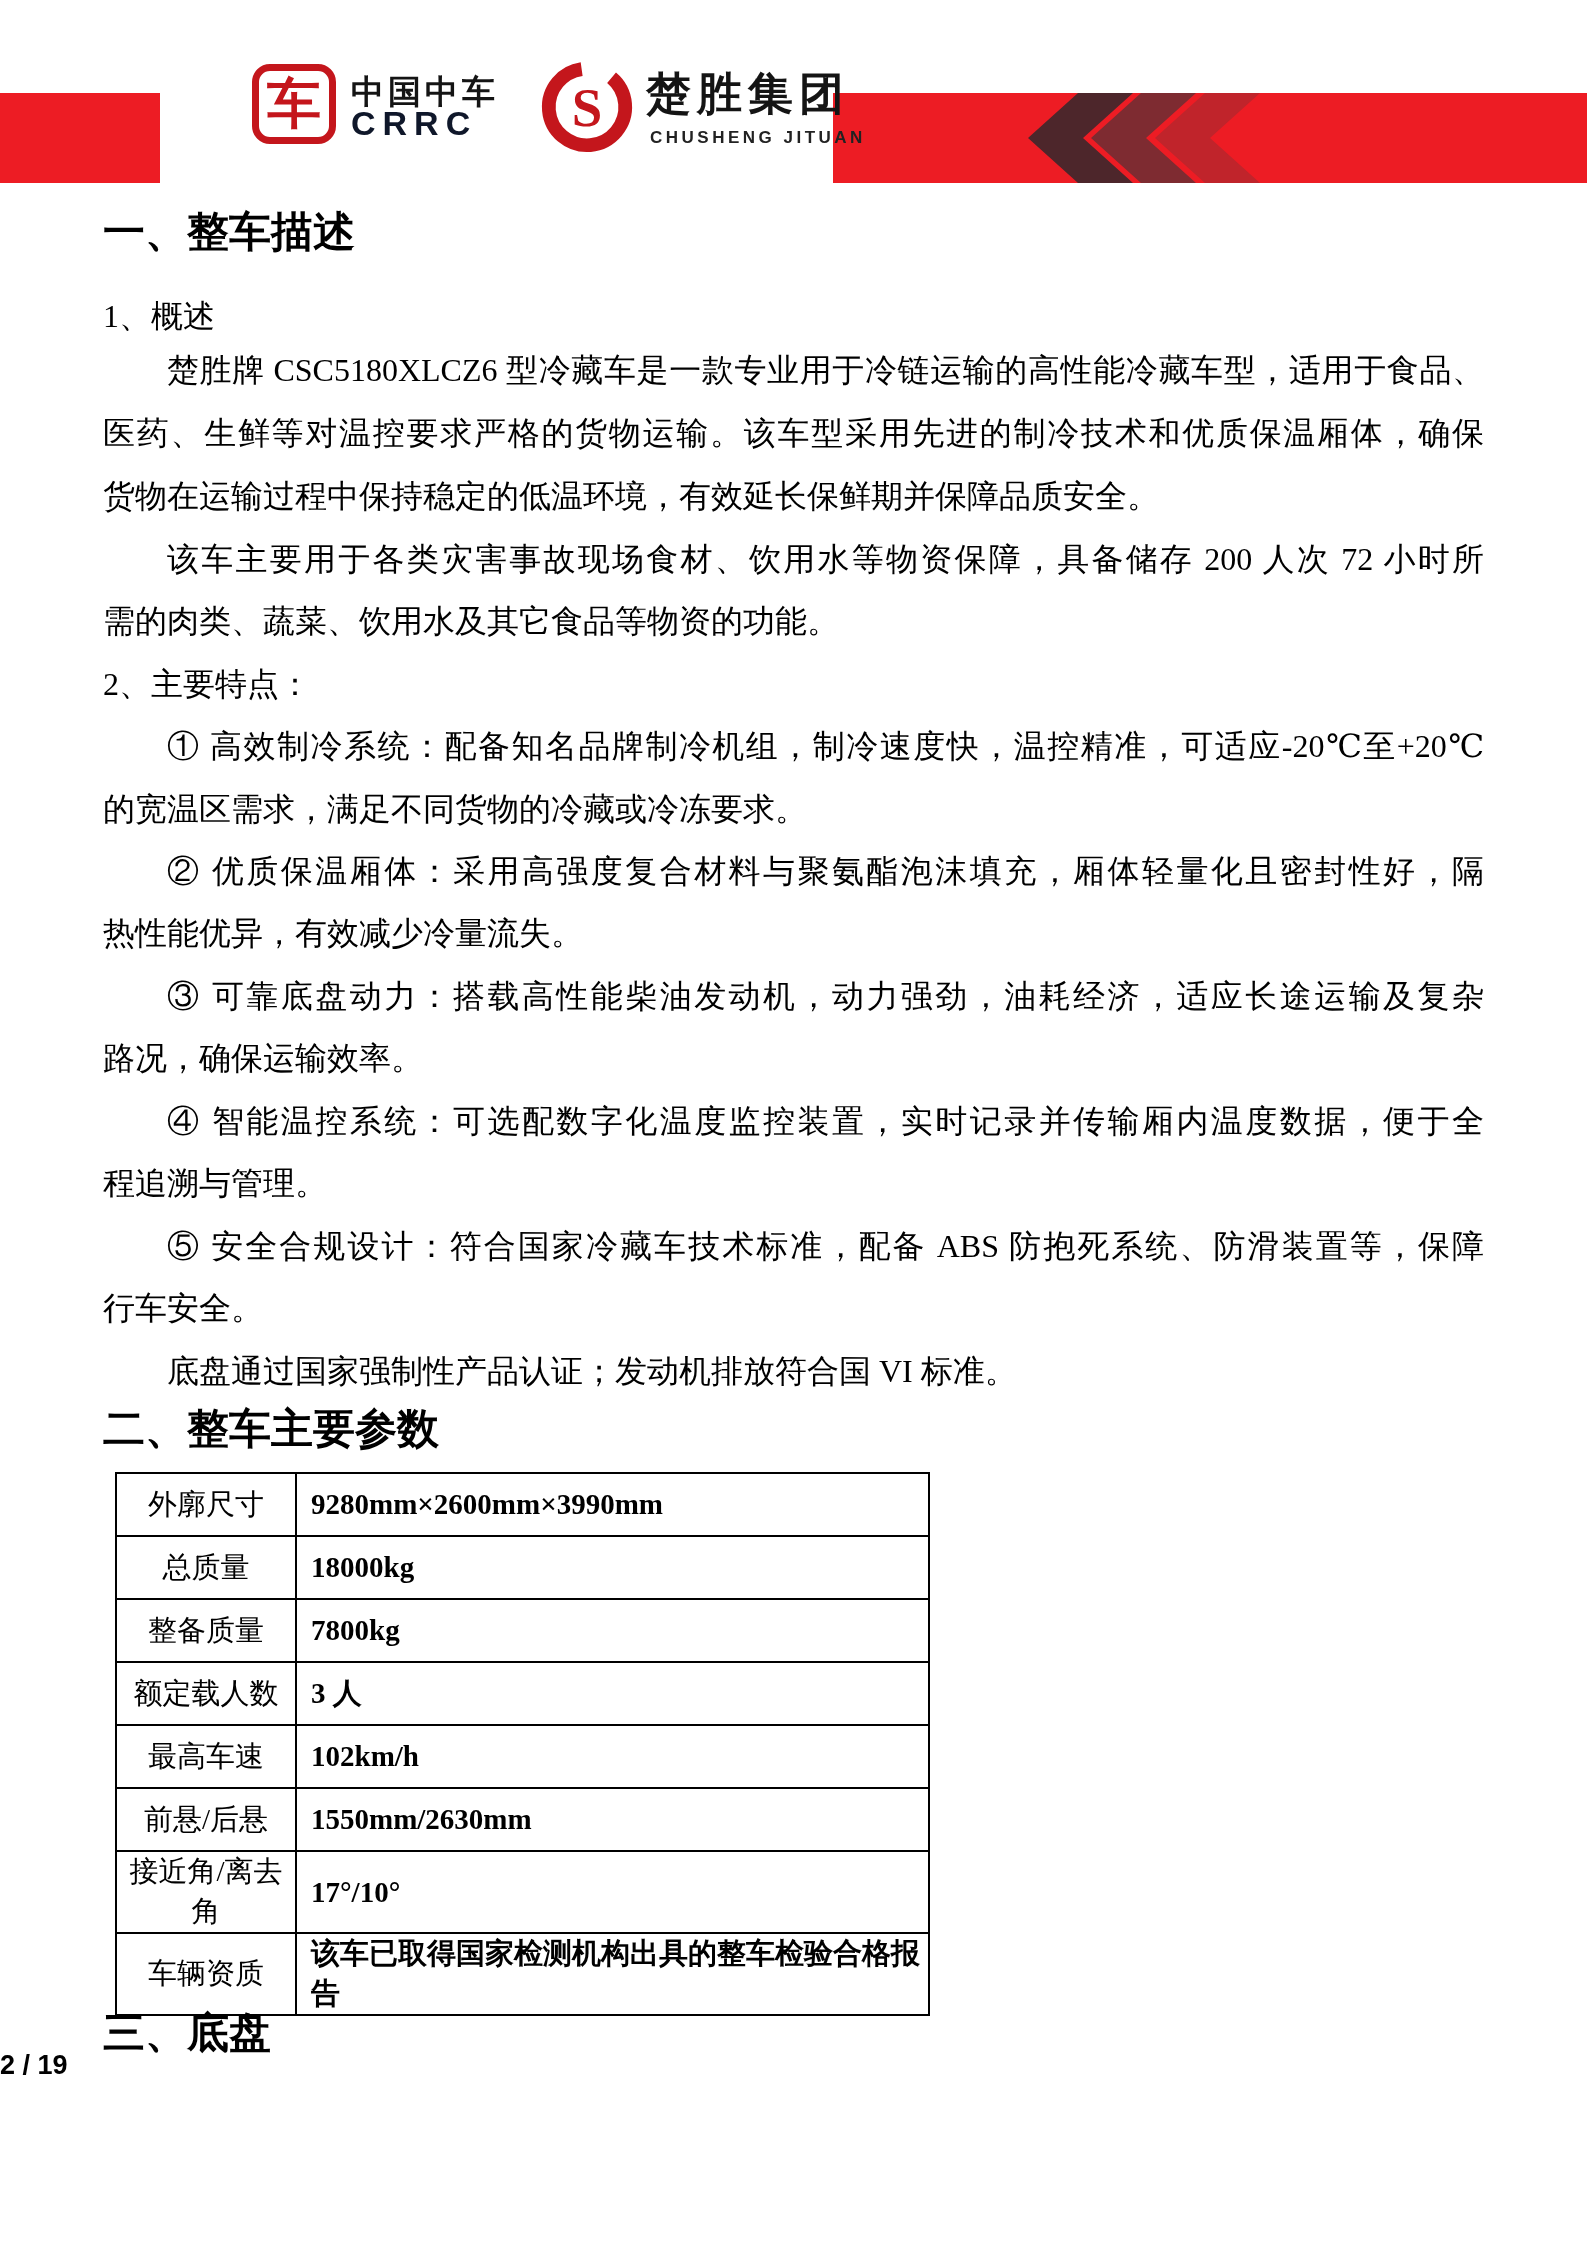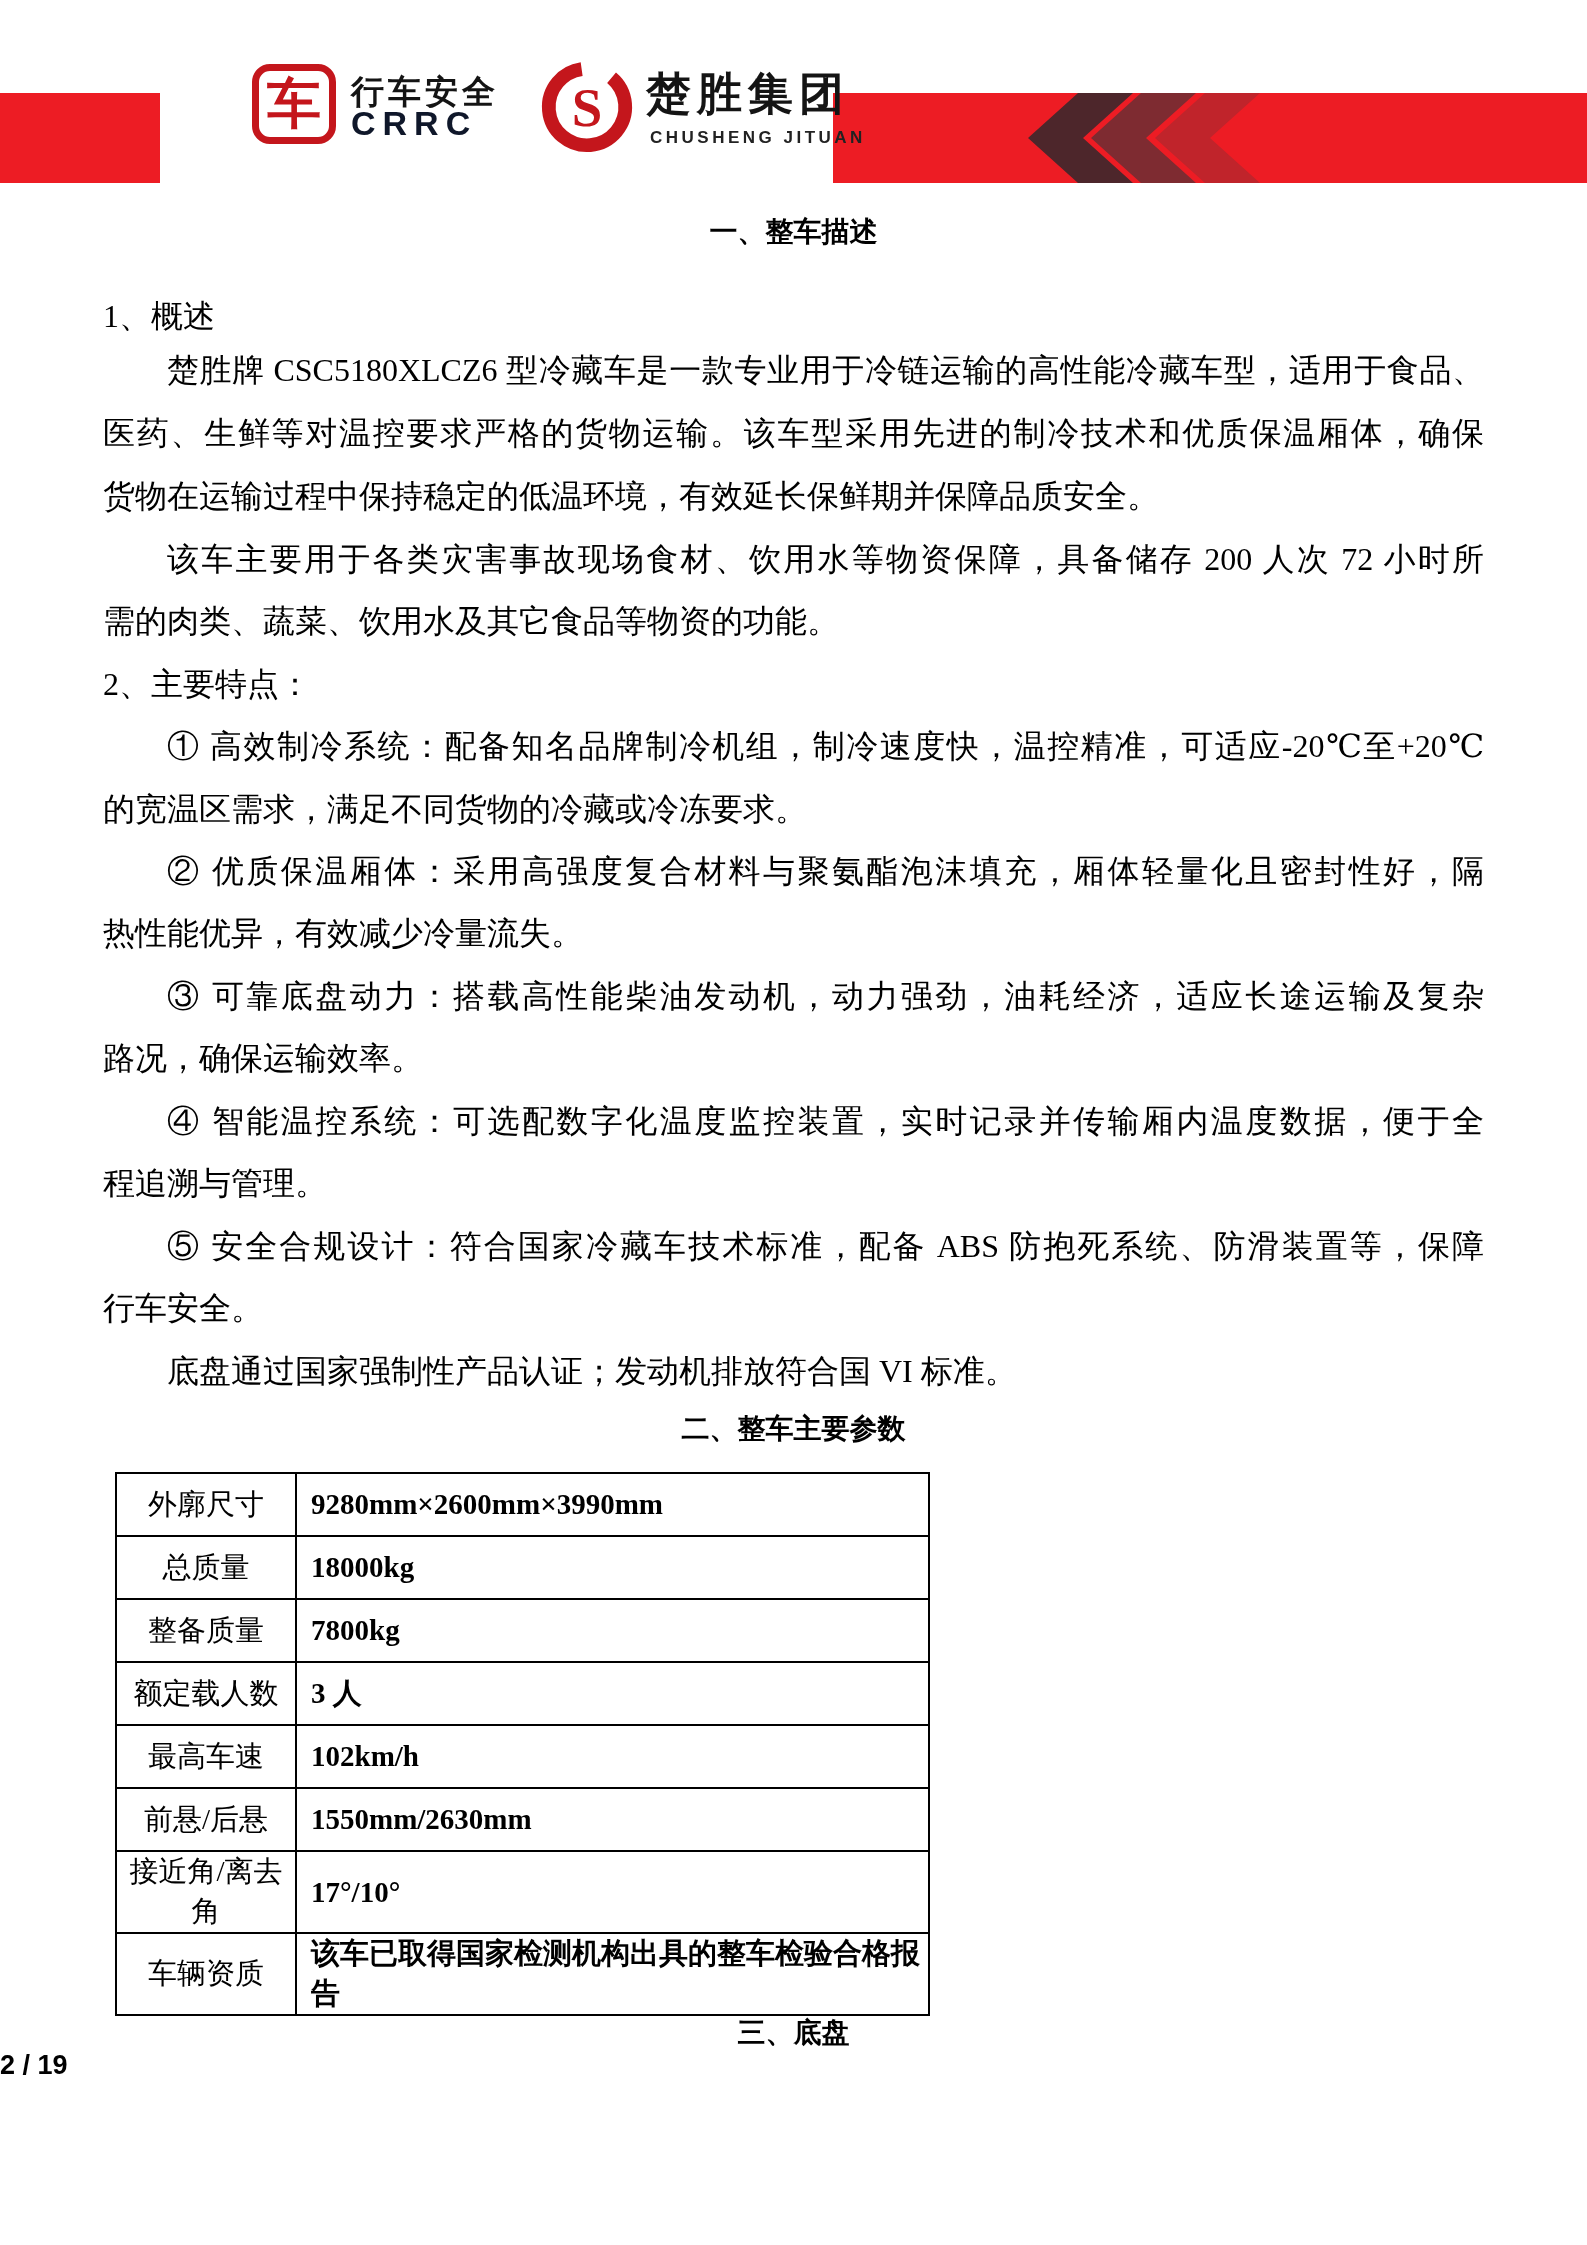--- a/index.html
+++ b/index.html
@@ -39,21 +39,21 @@
     letter-spacing:3.5px; color:#222; font-family:"Liberation Sans",sans-serif;
   }
 
   
   .line {
     position:absolute; left:103px; width:1381px;
     font-size:32px; line-height:40px; color:#000;
   }
   .just   { text-align:justify; text-align-last:justify; text-justify:inter-character; }
   .indent { text-indent:64px; }
-  .h      { font-size:28px; font-weight:bold; line-height:42px;text-align:center; }
+  .h      { font-size:42px; font-weight:bold; line-height:42px; }
 
   
   .spec {
     position:absolute; left:115px; top:1472px; width:815px;
     border-collapse:collapse; table-layout:fixed; font-size:29px;
   }
   .spec td { border:2px solid #000; height:61px; padding:0; }
   .spec td.lbl { width:178px; text-align:center; }
   .spec td.val { padding-left:14px; text-align:left;font-weight:bold; }
 
@@ -74,21 +74,21 @@
     <svg viewBox="0 0 754 90" preserveAspectRatio="none">
       <polygon points="195,45 245,0 300,0 250,45 300,90 245,90" fill="#4D262B"></polygon>
       <polygon points="258,45 308,0 363,0 313,45 363,90 308,90" fill="#7E2B31"></polygon>
       <polygon points="322,45 372,0 427,0 377,45 427,90 372,90" fill="#C0242B"></polygon>
     </svg>
   </div>
 
   <div class="crrc-emblem">
     <span>车</span>
   </div>
-  <div class="crrc-cn">行车安全</div>
+  <div class="crrc-cn">中国中车</div>
   <div class="crrc-en">CRRC</div>
 
   <div class="cs-mark">
     <svg viewBox="0 0 100 100" width="98" height="98">
       <circle cx="50" cy="50" r="39" fill="none" stroke="#C4161C" stroke-width="14" stroke-dasharray="212 33" transform="rotate(-50 50 50)"></circle>
       <text x="50" y="69" text-anchor="middle" font-size="56" font-weight="bold" fill="#C4161C" font-family="serif">S</text>
     </svg>
   </div>
   <div class="cs-cn">楚胜集团</div>
   <div class="cs-en">CHUSHENG JITUAN</div>

